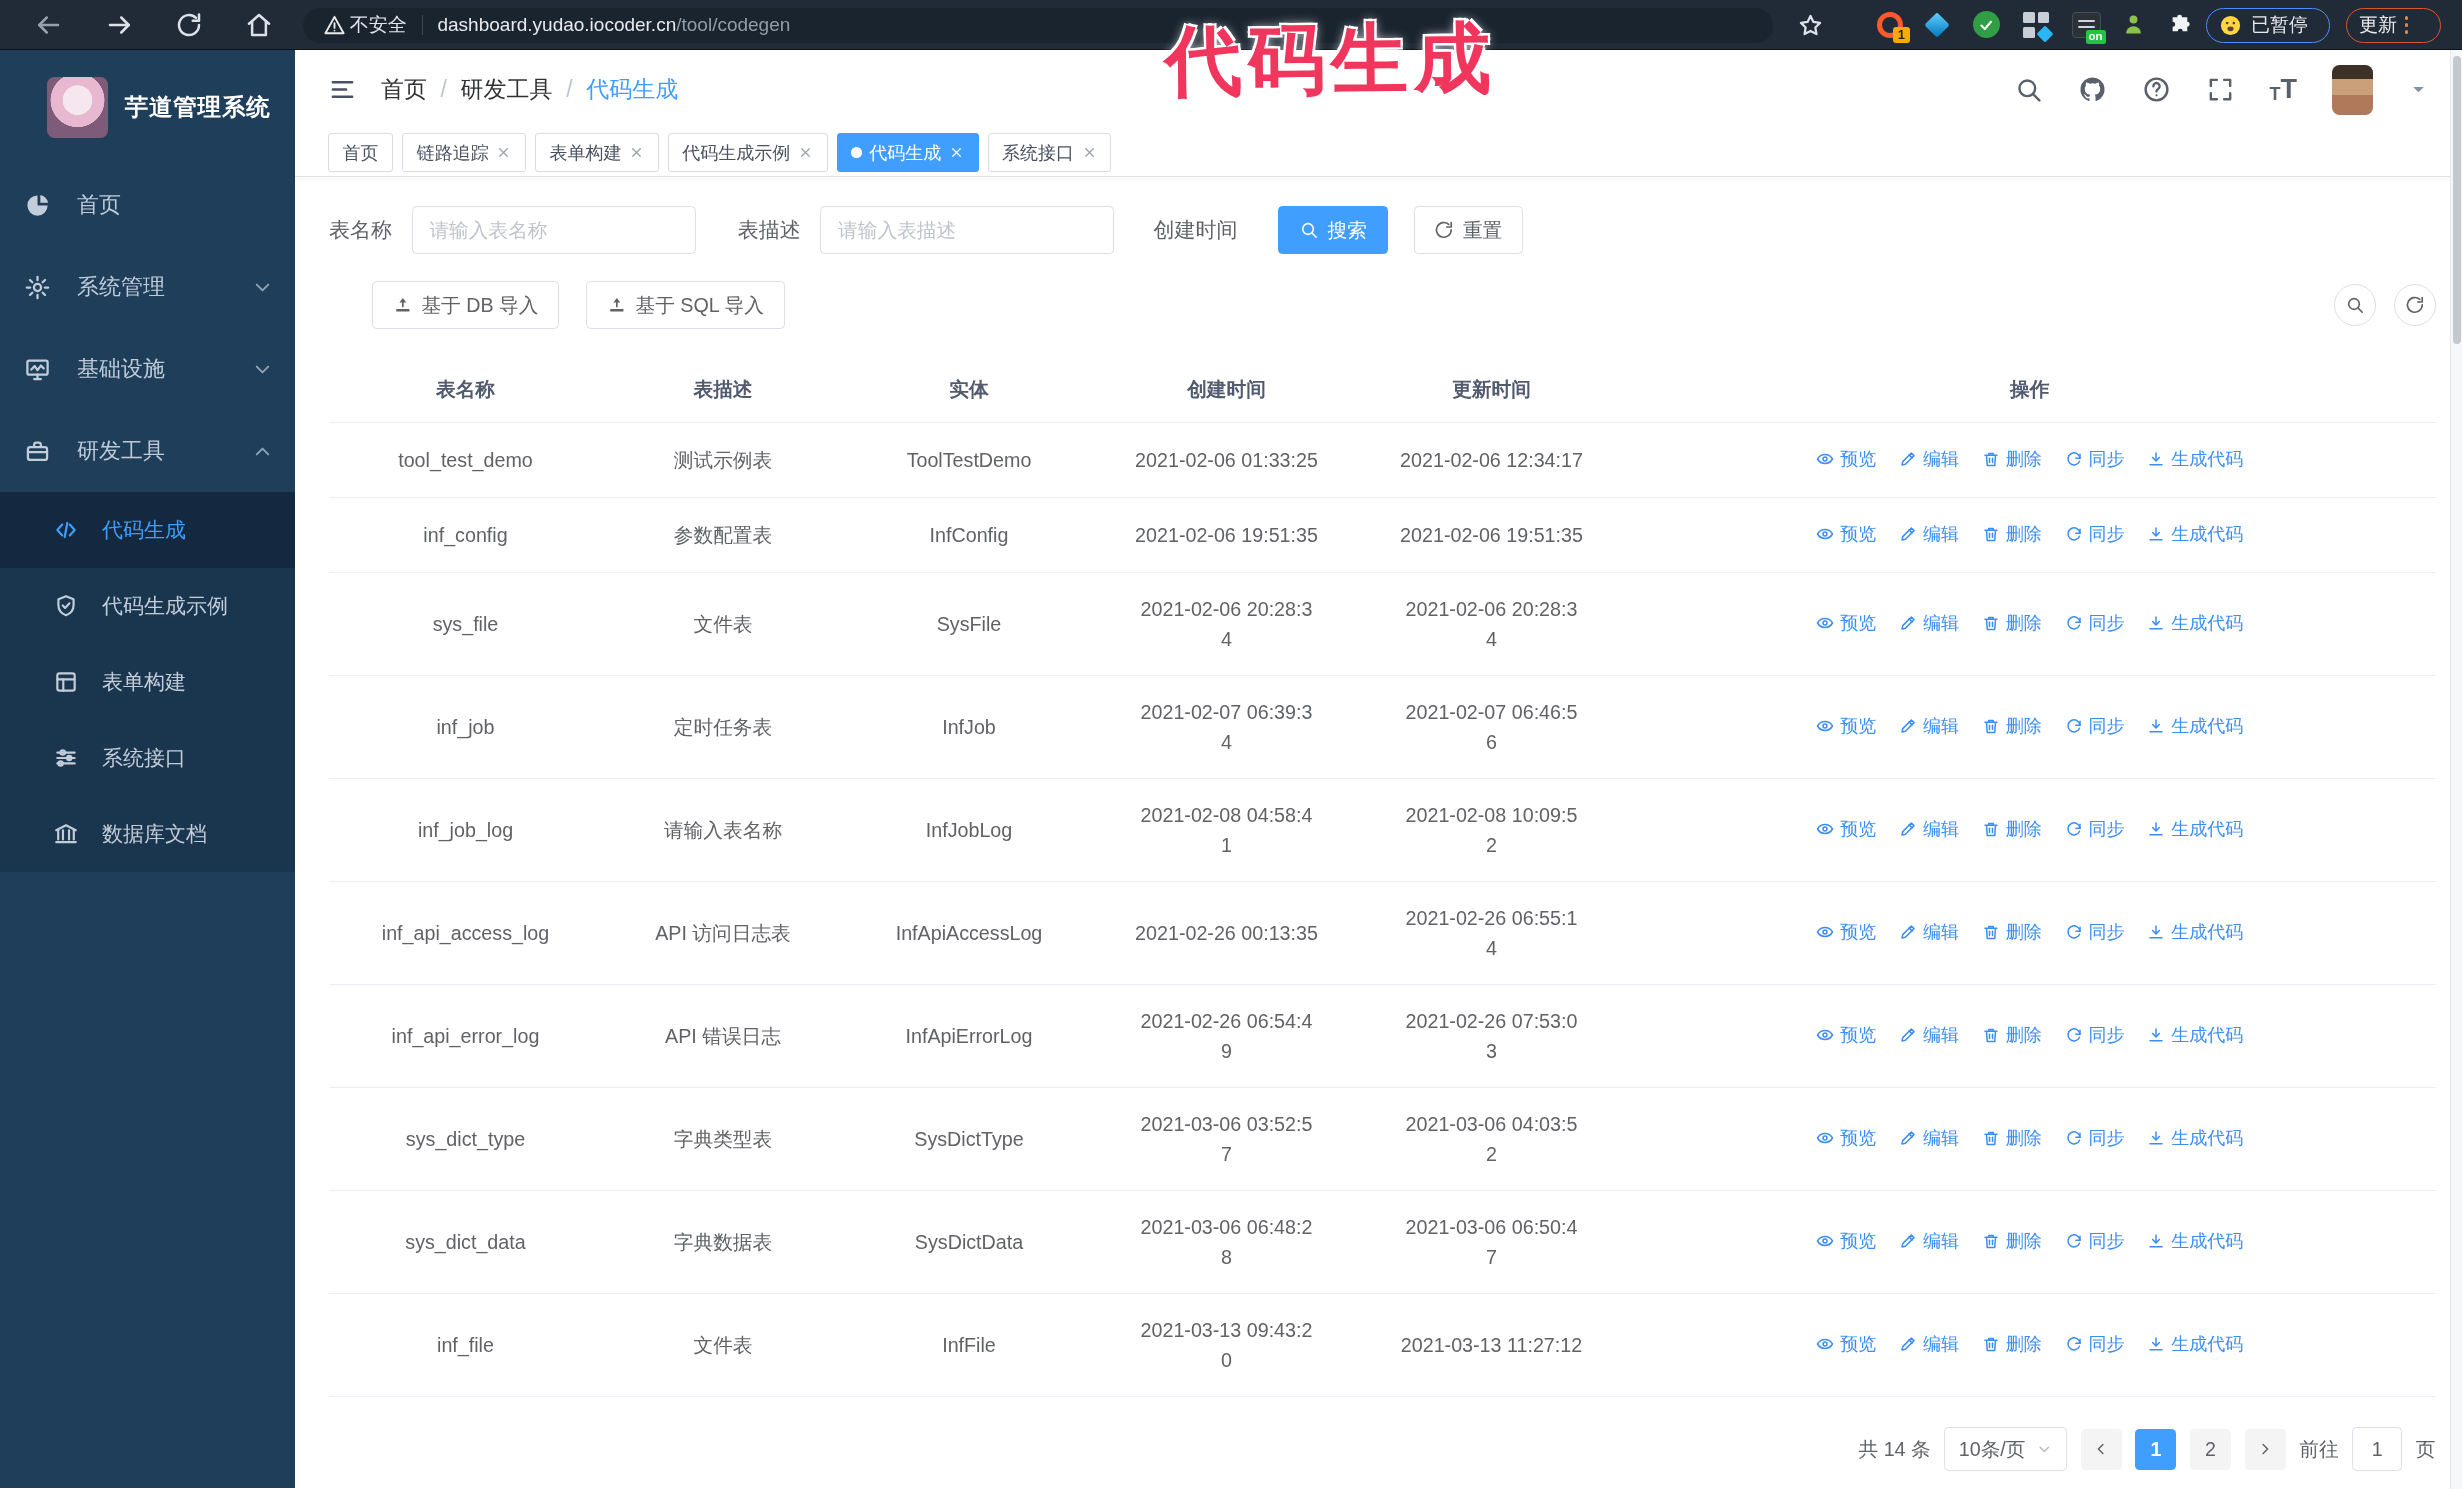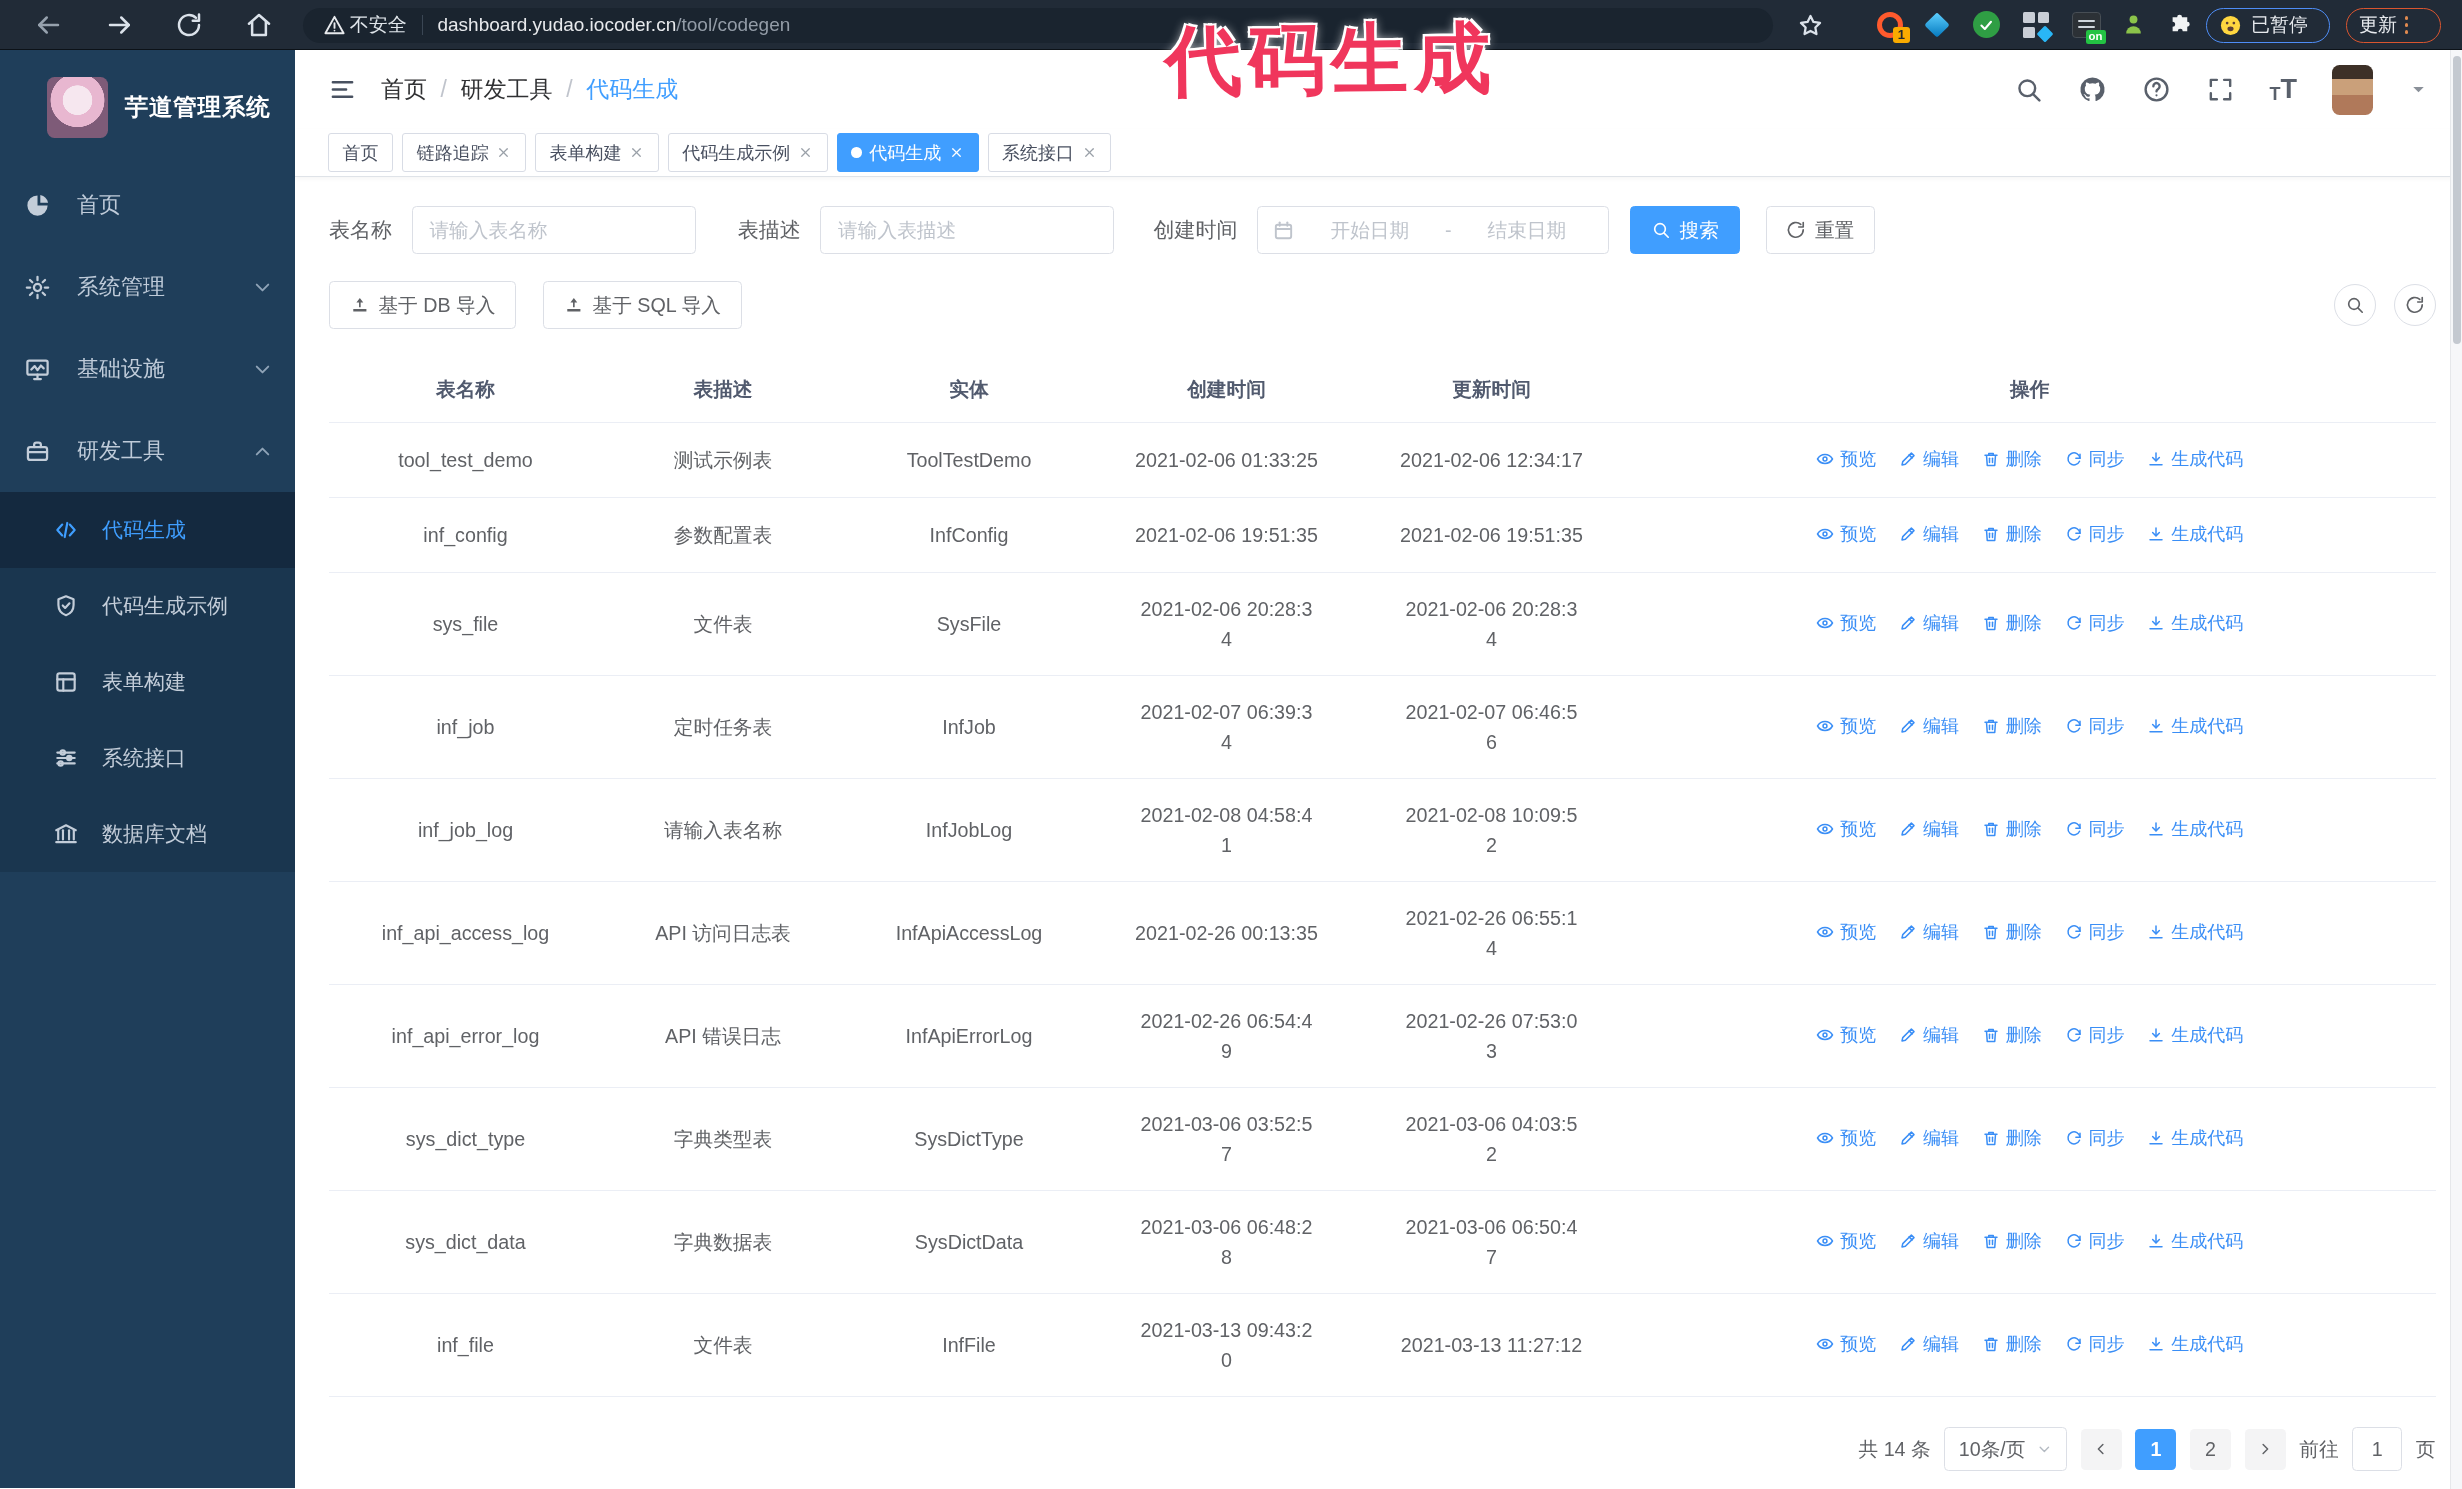--- a/index.html
+++ b/index.html
@@ -110,21 +110,21 @@
   .tinput::placeholder { color:#bfc4cc; }
   .in-name { width:284px; margin-right:42px; }
   .in-desc { width:294px; margin-right:39px; }
   .datebox { width:352px; height:48px; border:0.8px solid #dcdfe6; border-radius:4.5px;
     display:flex; align-items:center; padding:0 13.6px; gap:7.6px; cursor:pointer; }
   .datebox .cal { width:23px; height:23px; color:#bfc4cc; flex:0 0 auto; }
   .dph { flex:1; text-align:center; font-size:19.7px; color:#bfc4cc; }
   .dsep { color:#bfc4cc; font-size:19.7px; }
   .btn { display:inline-flex; align-items:center; justify-content:center; gap:9px;
     height:48px; border-radius:4.5px; font-size:19.7px; cursor:pointer; border:0.8px solid #dcdfe6;
-    background:#fff; color:#606266; padding:0 19.7px; white-space:nowrap; }
+    background:#fff; color:#606266; padding:0 19.7px; white-space:nowrap;margin-left:43px; }
   .btn .bic { width:19.7px; height:19.7px; }
   .btn-primary { background:#409eff; border-color:#409eff; color:#fff; }
   .btn-search { margin-left:21px; }
   .btn-reset { margin-left:26px;text-align:center; }
 
   
   .toolbar { display:flex; align-items:center; margin-bottom:27px; }
   .btn-sql { margin-left:27px;justify-content:center; }
   .tool-right { margin-left:auto; display:flex; gap:18px; }
   .circ { width:42px; height:42px; border:0.8px solid #dcdfe6; border-radius:50%; background:#fff;
@@ -509,33 +509,20 @@
   </div>
       </div>
 
     <div class="content">
       <div class="filters">
         <span class="flabel">表名称</span>
         <input class="tinput in-name" placeholder="请输入表名称" style="">
         <span class="flabel">表描述</span>
         <input class="tinput in-desc" placeholder="请输入表描述" style="">
         <span class="flabel">创建时间</span>
-        <div class="datebox">
-          <span class="cal icon">
-              <svg viewBox="0 0 24 24" fill="none" stroke="currentColor" stroke-width="2" stroke-linecap="round" stroke-linejoin="round">
-                <rect x="4" y="6" width="16" height="14" rx="2"></rect>
-                <line x1="8" y1="3.5" x2="8" y2="7"></line>
-                <line x1="16" y1="3.5" x2="16" y2="7"></line>
-                <line x1="4" y1="10.5" x2="20" y2="10.5"></line>
-              </svg>
-            </span>
-          <span class="dph">开始日期</span>
-          <span class="dsep">-</span>
-          <span class="dph">结束日期</span>
-        </div>
         <button class="btn btn-primary btn-search">
           <span class="bic icon">
               <svg viewBox="0 0 24 24" fill="none" stroke="currentColor" stroke-width="2" stroke-linecap="round" stroke-linejoin="round">
                 <circle cx="11" cy="11" r="6.5"></circle>
                 <line x1="16" y1="16" x2="21" y2="21"></line>
               </svg>
             </span>
           <span>搜索</span>
         </button>
         <button class="btn btn-reset">

